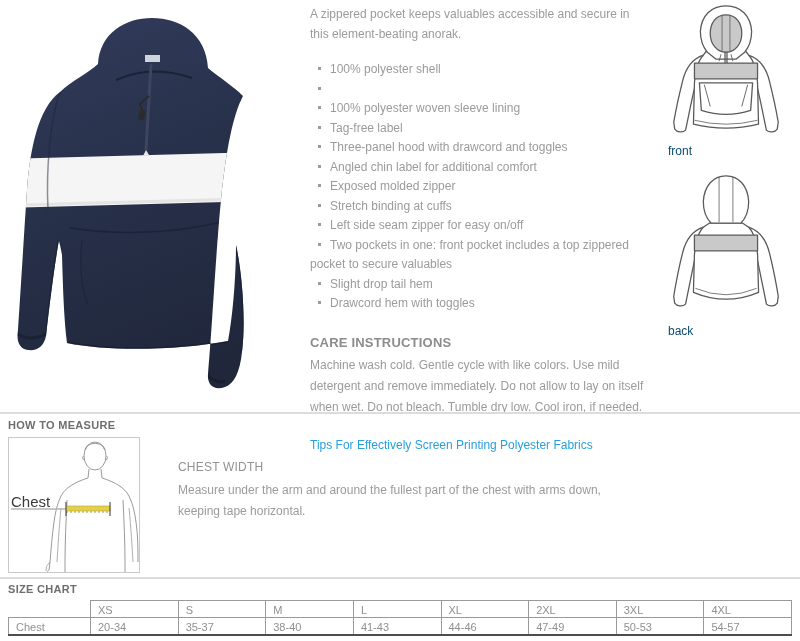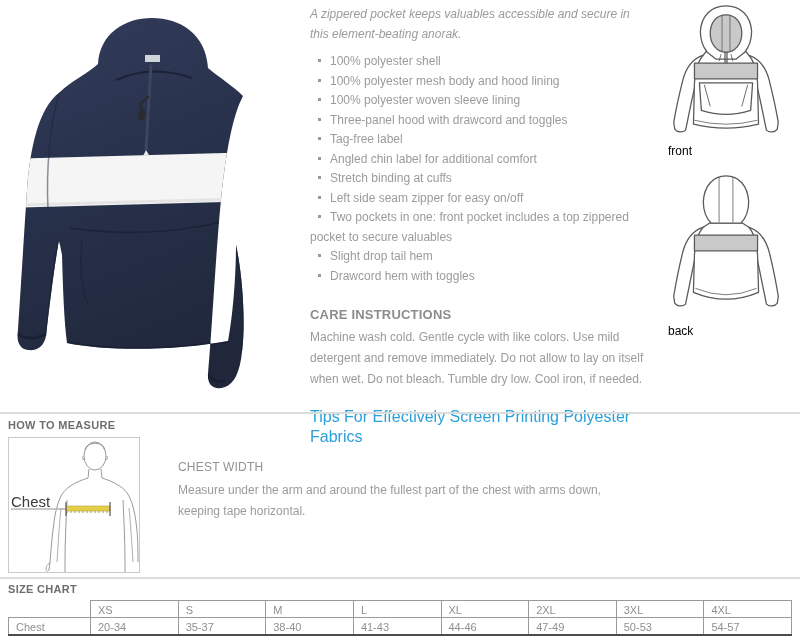--- a/index.html
+++ b/index.html
@@ -3,30 +3,30 @@
 <meta charset="utf-8">
 <style>
   * { margin:0; padding:0; box-sizing:border-box; }
   html,body { background:#fff; }
   body { font-family:"Liberation Sans", sans-serif; }
   #page { position:relative; width:800px; height:641px; background:#fff; overflow:hidden; }
 
   
   .photo-wrap { position:absolute; left:0; top:0; width:302px; height:410px; }
   .desc-col { position:absolute; left:310px; top:4px; width:338px; color:#9b9b9b; font-size:12px; line-height:20px; }
-  .desc-col p.intro { margin-bottom:8px;font-style:italic; }
+  .desc-col p.intro { margin-bottom:16px; }
   ul.features { list-style:none; margin:0 0 19px 0; }
   ul.features li { text-indent:8px; line-height:19.5px; }
   ul.features li .bullet { display:inline-block; width:3px; height:3px; background:#9b9b9b; vertical-align:3px; margin-right:9px; }
   .care-heading { font-weight:bold; color:#8c8c8c; font-size:13px; margin:8px 0 2px 0; letter-spacing:.2px; }
   .care-text { line-height:21px; }
-  .tips-link { display:inline-block; margin-top:17px; color:#2aa0da; font-size:16px; text-decoration:none; cursor:pointer; }
+  .tips-link { display:inline-block; margin-top:17px; color:#2aa0da; font-size:12px; text-decoration:none; cursor:pointer;text-align:right; }
 
   .drawings-col { position:absolute; left:652px; top:0; width:148px; }
-  .drawing-label { display:block; margin:2px 0 0 16px; color:#000000; font-size:12px; }
+  .drawing-label { display:block; margin:2px 0 0 16px; color:#0c4a6e; font-size:12px; }
   .drawing-label.back { margin-top:6px; }
 
   
   .divider { position:absolute; left:0; width:800px; height:2px; background:#dcdcdc; }
   .sec-heading { position:absolute; left:8px; font-size:11px; font-weight:bold; color:#6e6e6e; letter-spacing:.3px; }
 
   
   .measure-box { position:absolute; left:8px; top:437px; width:132px; height:136px; border:1px solid #c9c9c9; background:#fff; }
   .chest-label { position:absolute; left:2px; top:55px; font-size:15px; color:#3a3a3a; }
   .measure-text { position:absolute; left:178px; top:441px; width:430px; color:#9b9b9b; font-size:12px; line-height:21px; }
@@ -105,25 +105,26 @@
         <rect x="139" y="110" width="6" height="10" rx="1.5" fill="#2b2b2b" transform="rotate(14 142 115)"></rect>
         <path d="M146,150 l3,5 l-6,1 z" fill="#e8e8e8"></path>
       </g>
     </svg>
   </div>
 
   <div class="desc-col">
     <p class="intro">A zippered pocket keeps valuables accessible and secure in this element-beating anorak.</p>
     <ul class="features">
       <li><span class="bullet"></span><span>100% polyester shell</span></li>
-      <li><span class="bullet"></span><span>100% polyester mesh body and hood lining</span></li>
+      <li><span class="bullet"></span></li>
       <li><span class="bullet"></span><span>100% polyester woven sleeve lining</span></li>
+      <li><span class="bullet"></span><span>Tag-free label</span></li>
       <li><span class="bullet"></span><span>Three-panel hood with drawcord and toggles</span></li>
-      <li><span class="bullet"></span><span>Tag-free label</span></li>
       <li><span class="bullet"></span><span>Angled chin label for additional comfort</span></li>
+      <li><span class="bullet"></span><span>Exposed molded zipper</span></li>
       <li><span class="bullet"></span><span>Stretch binding at cuffs</span></li>
       <li><span class="bullet"></span><span>Left side seam zipper for easy on/off</span></li>
       <li><span class="bullet"></span><span>Two pockets in one: front pocket includes a top zippered pocket to secure valuables</span></li>
       <li><span class="bullet"></span><span>Slight drop tail hem</span></li>
       <li><span class="bullet"></span><span>Drawcord hem with toggles</span></li>
     </ul>
     <div class="care-heading">CARE INSTRUCTIONS</div>
     <div class="care-text">Machine wash cold. Gentle cycle with like colors. Use mild detergent and remove immediately. Do not allow to lay on itself when wet. Do not bleach. Tumble dry low. Cool iron, if needed.</div>
     <a class="tips-link" href="#">Tips For Effectively Screen Printing Polyester Fabrics</a>
   </div>

